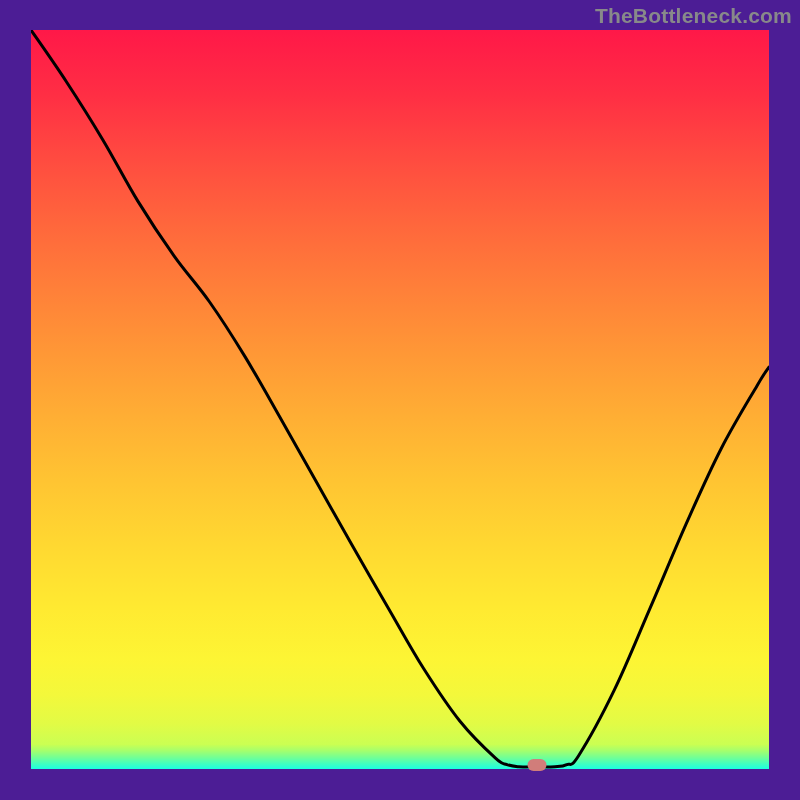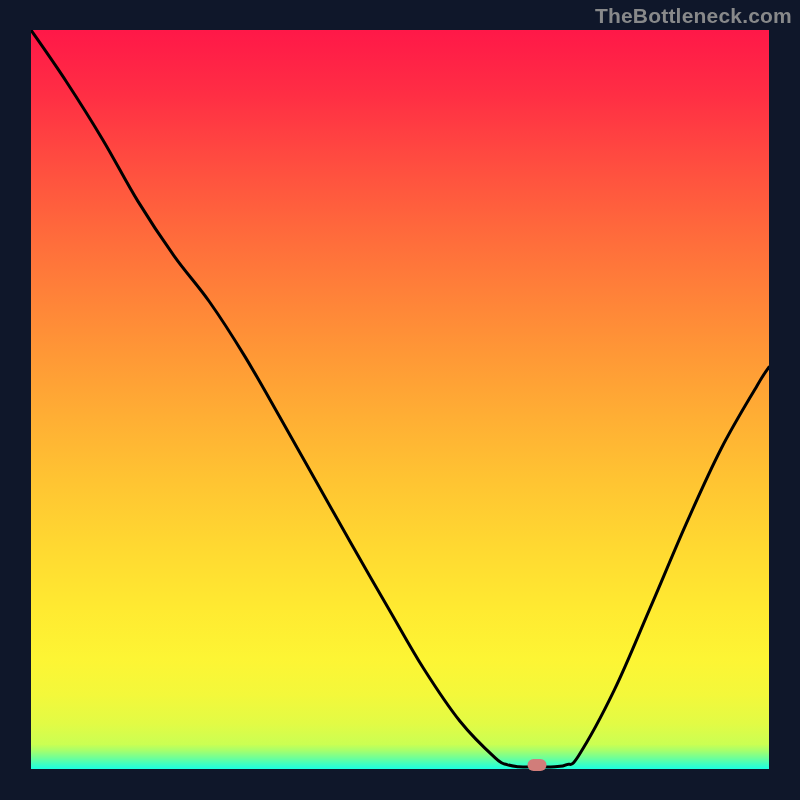--- a/index.html
+++ b/index.html
@@ -6,21 +6,21 @@
     margin: 0;
     padding: 0;
     width: 800px;
     height: 800px;
     background: #000;
     overflow: hidden;
   }
   .outer {
     width: 800px;
     height: 800px;
-    background: #0f172a;
+    background: #4c1d95;
     position: relative;
   }
   .plot {
     position: absolute;
     left: 31px;
     top: 30px;
     width: 738px;
     height: 739px;
   }
   .gradient {

